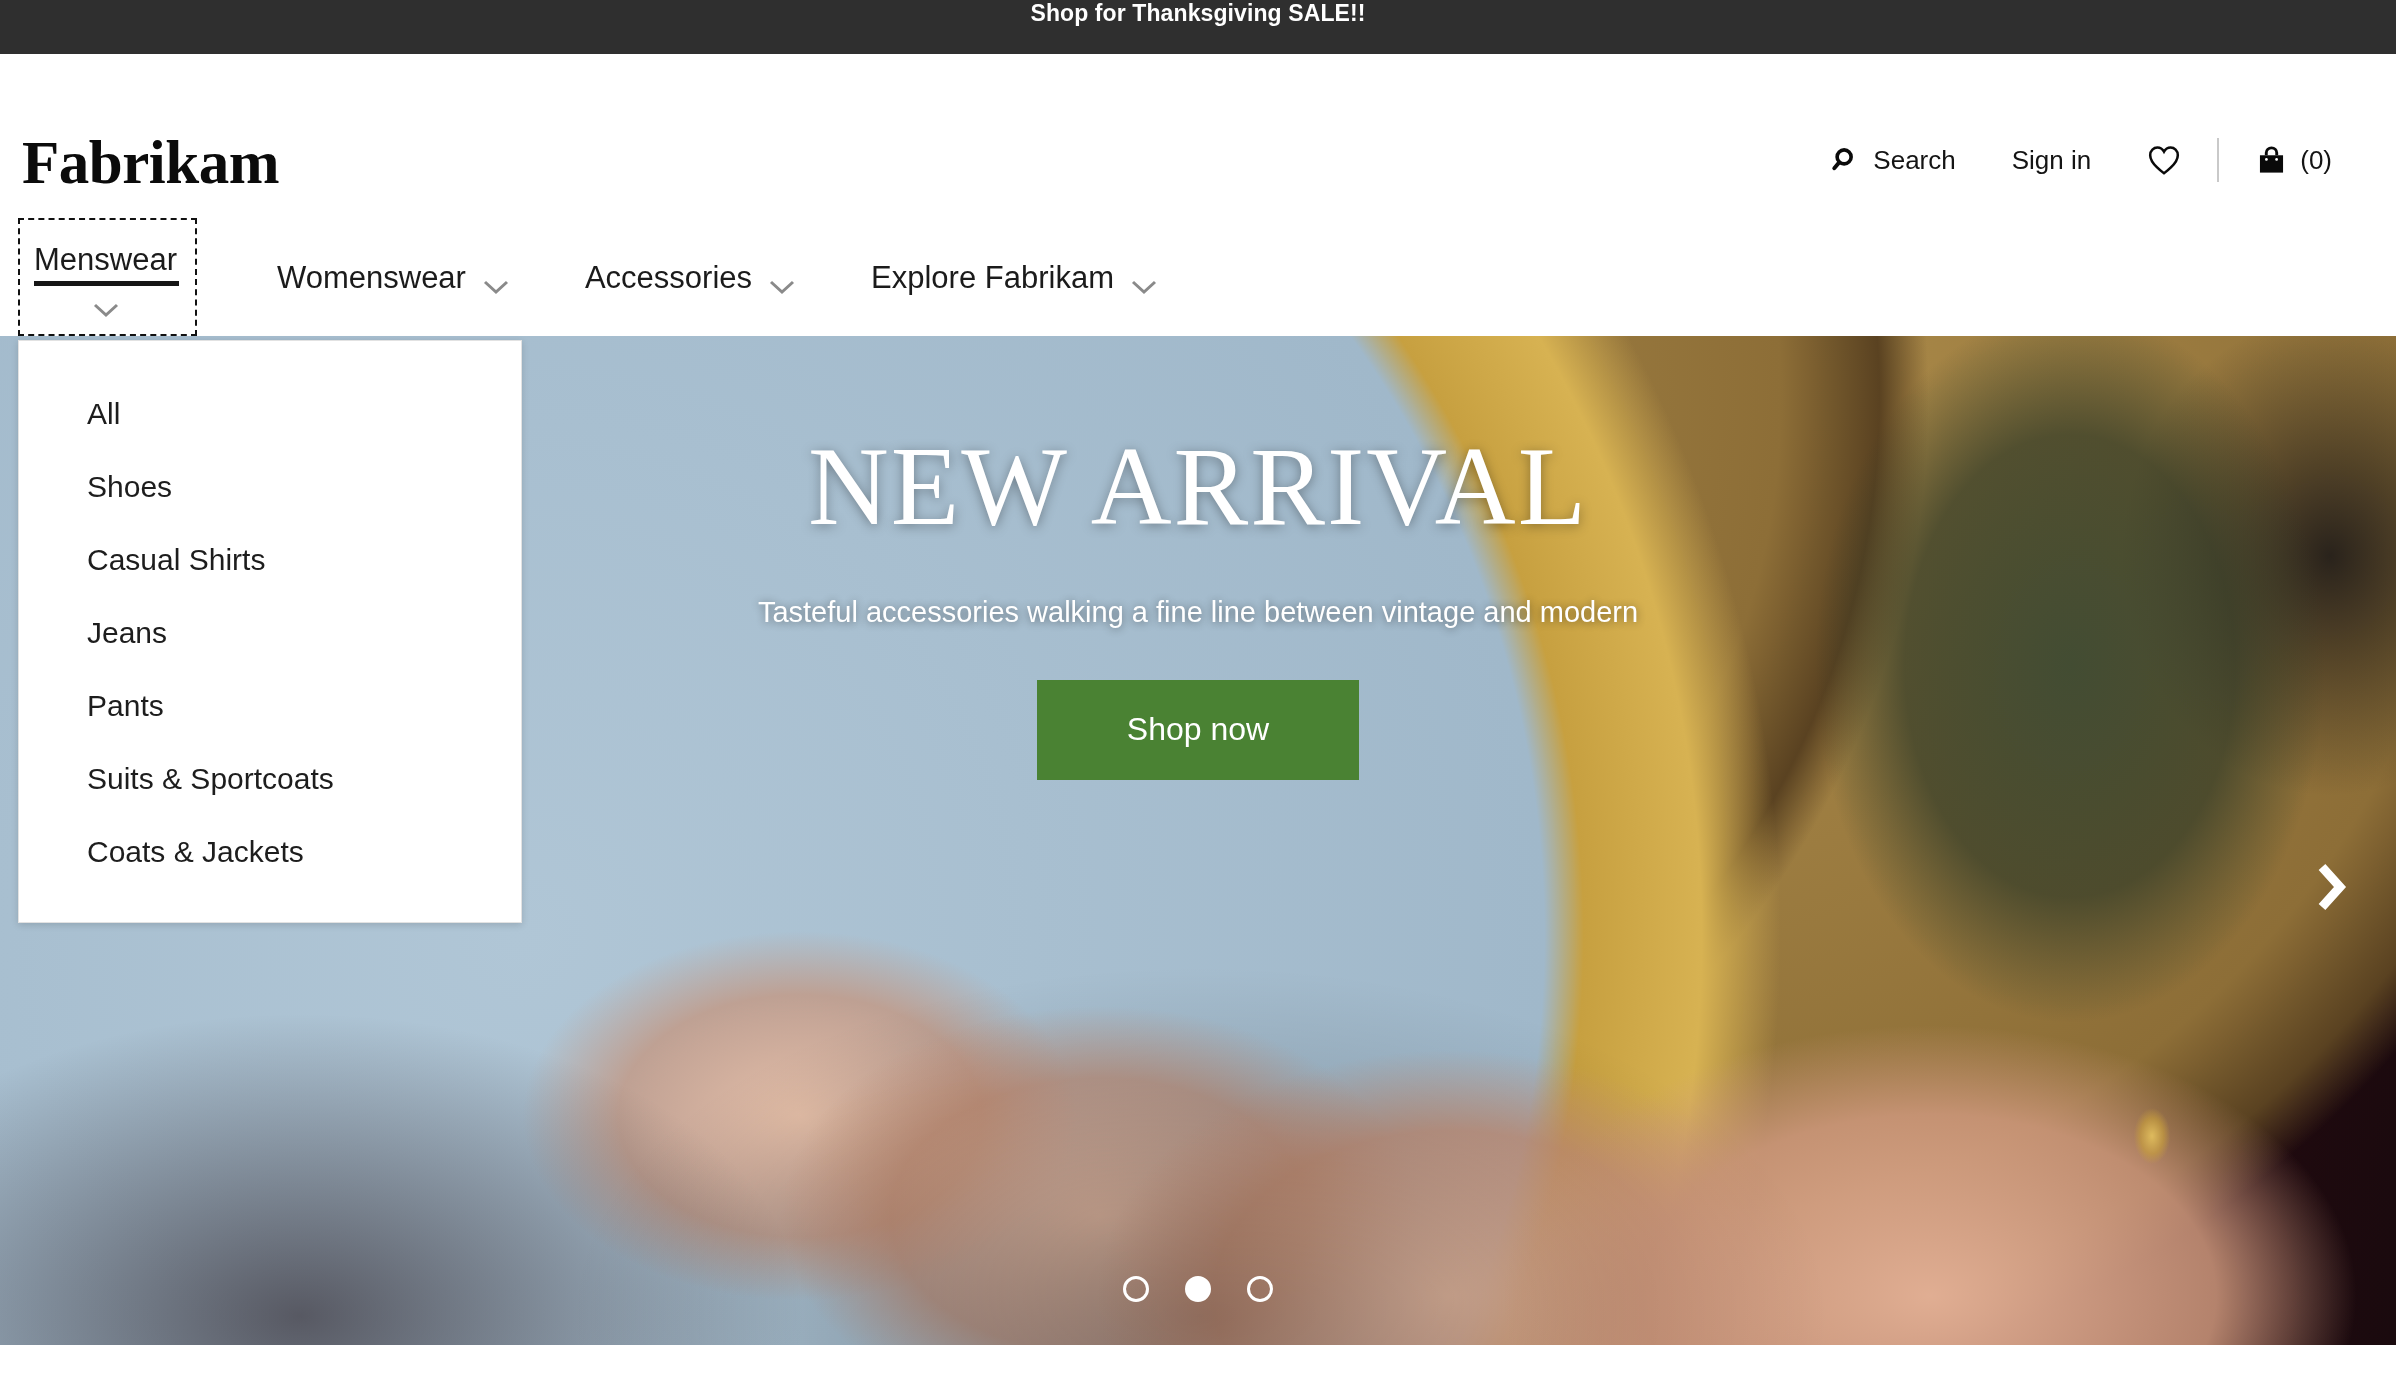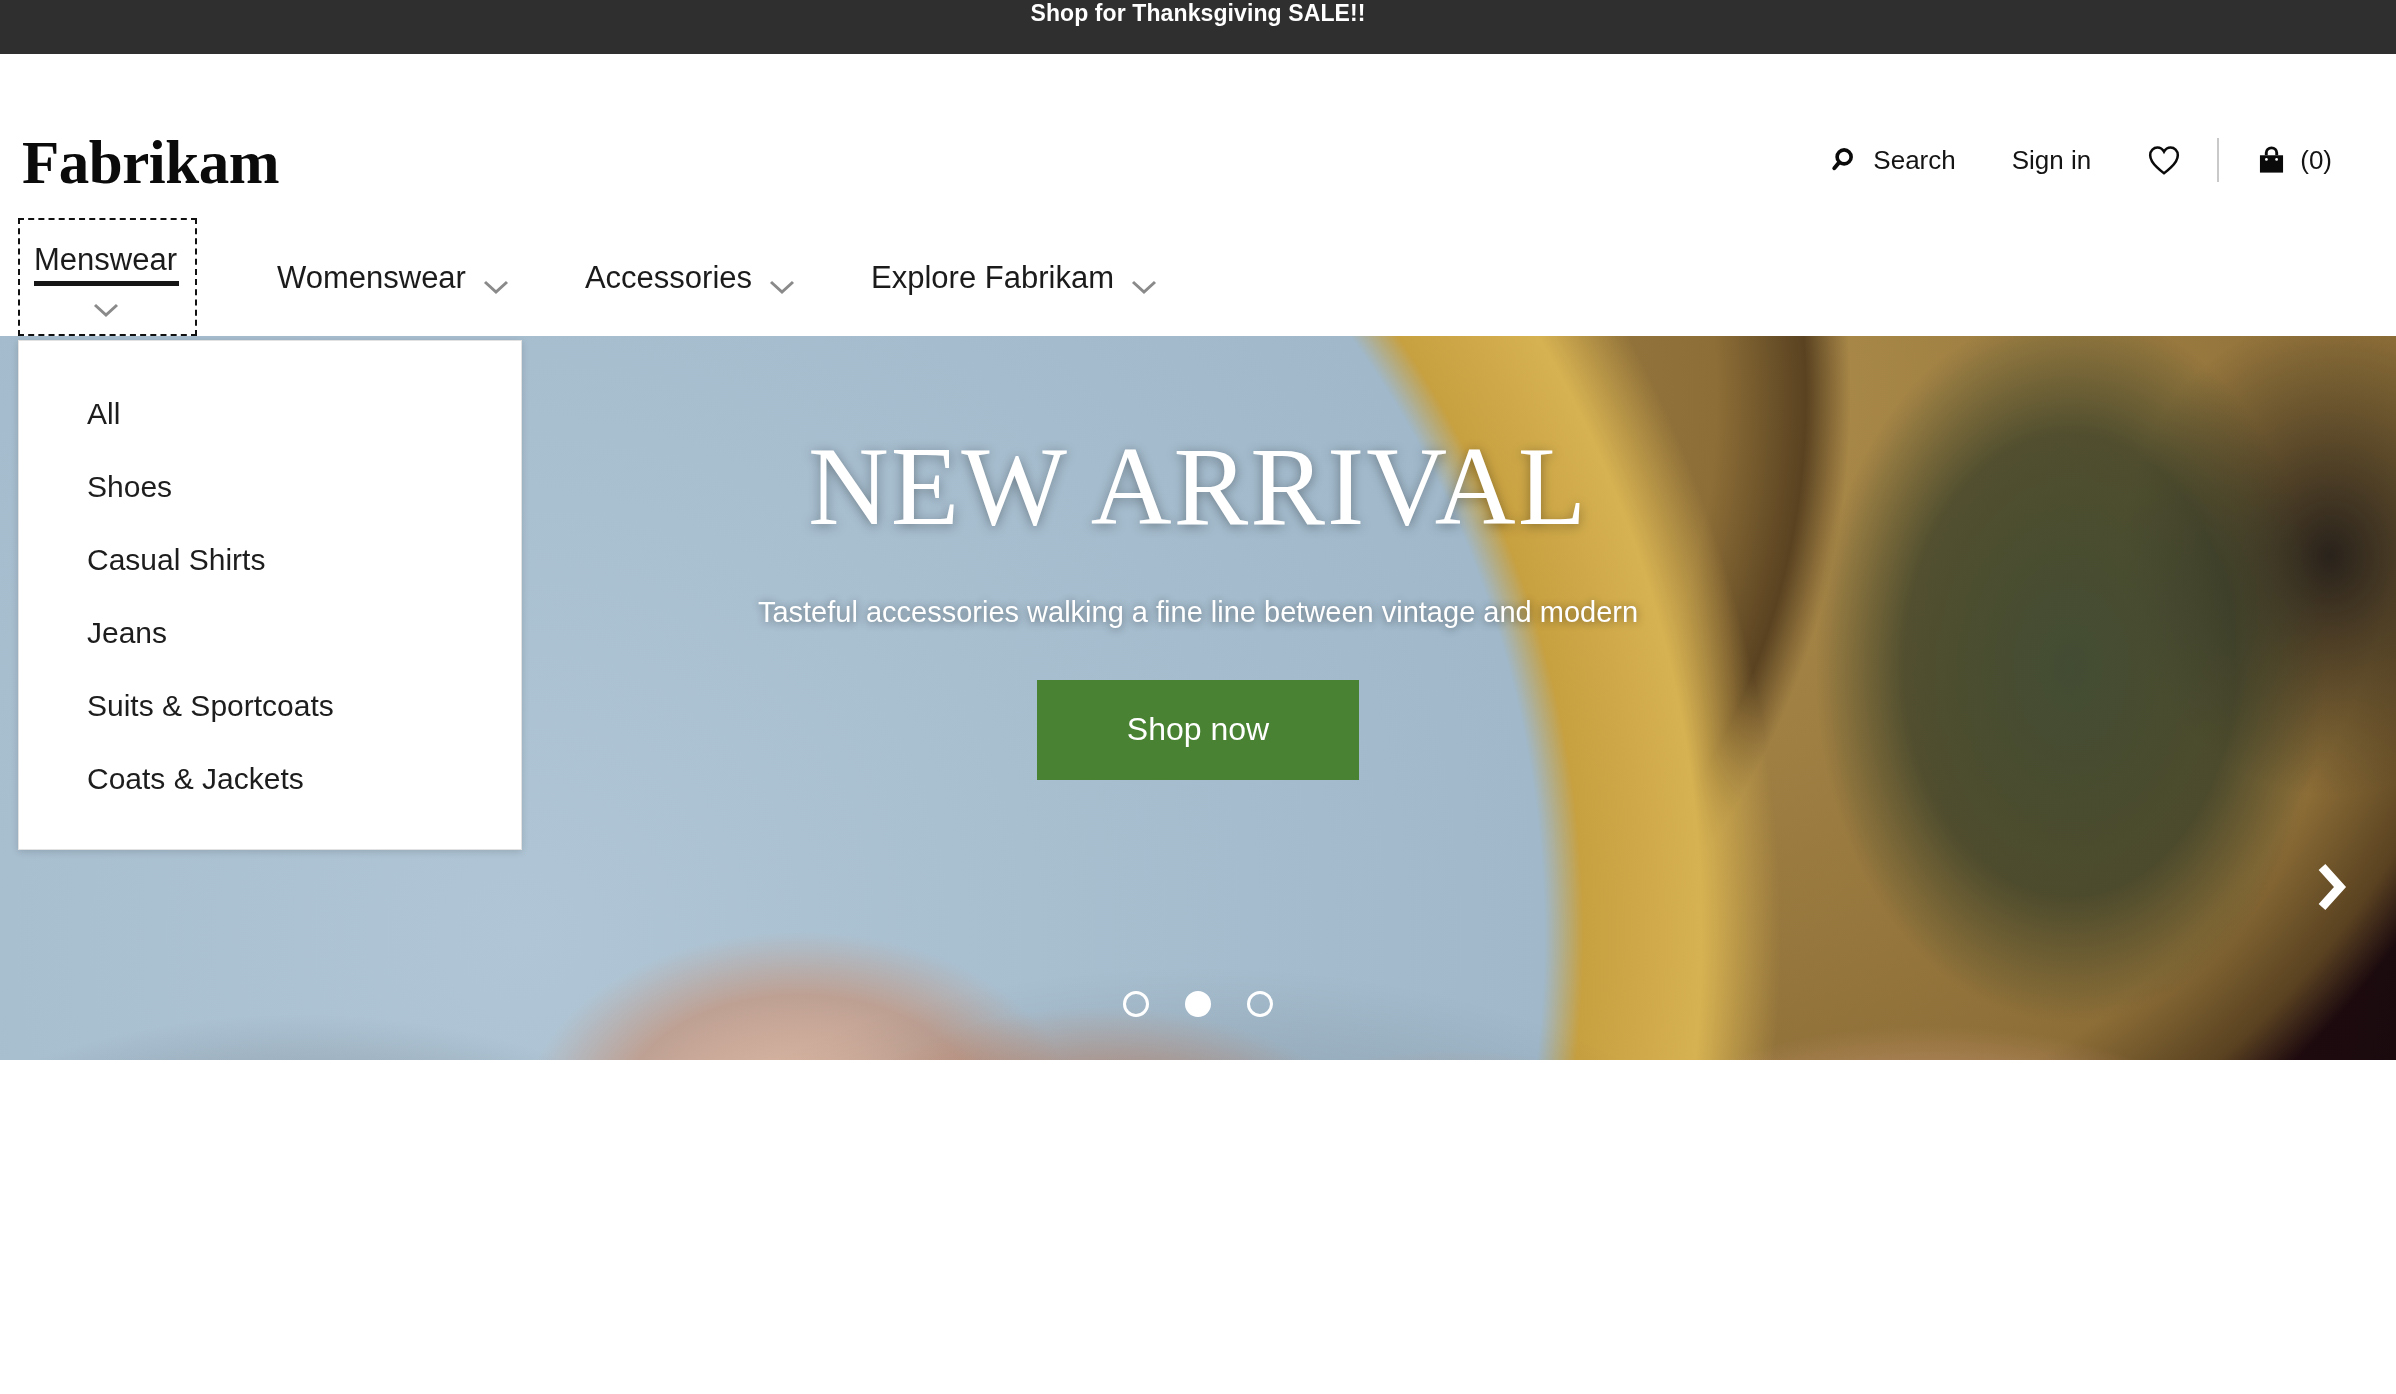--- a/index.html
+++ b/index.html
@@ -133,21 +133,21 @@
     color: #1d1d1d;
     padding: 20px 0 20px 68px;
     cursor: pointer;
     line-height: 1.1;
     white-space: nowrap;
   }
 
   
   #hero {
     position: relative;
-    height: 724px;
+    height: 1009px;
     overflow: hidden;
     background: #000000;
   }
   
   #hero-photo {
     position: absolute;
     inset: 0;
     background-color: #6d2430;
     background-image:
       
@@ -364,15 +364,16 @@
     <span class="dot active"></span>
     <span class="dot"></span>
   </div>
 </section>
 
 <div id="menswear-dropdown">
   <div class="dropdown-item">All</div>
   <div class="dropdown-item">Shoes</div>
   <div class="dropdown-item">Casual Shirts</div>
   <div class="dropdown-item">Jeans</div>
+  <div class="dropdown-item">Pants</div>
   <div class="dropdown-item">Suits &amp; Sportcoats</div>
   <div class="dropdown-item">Coats &amp; Jackets</div>
 </div>
 
 </body></html>

